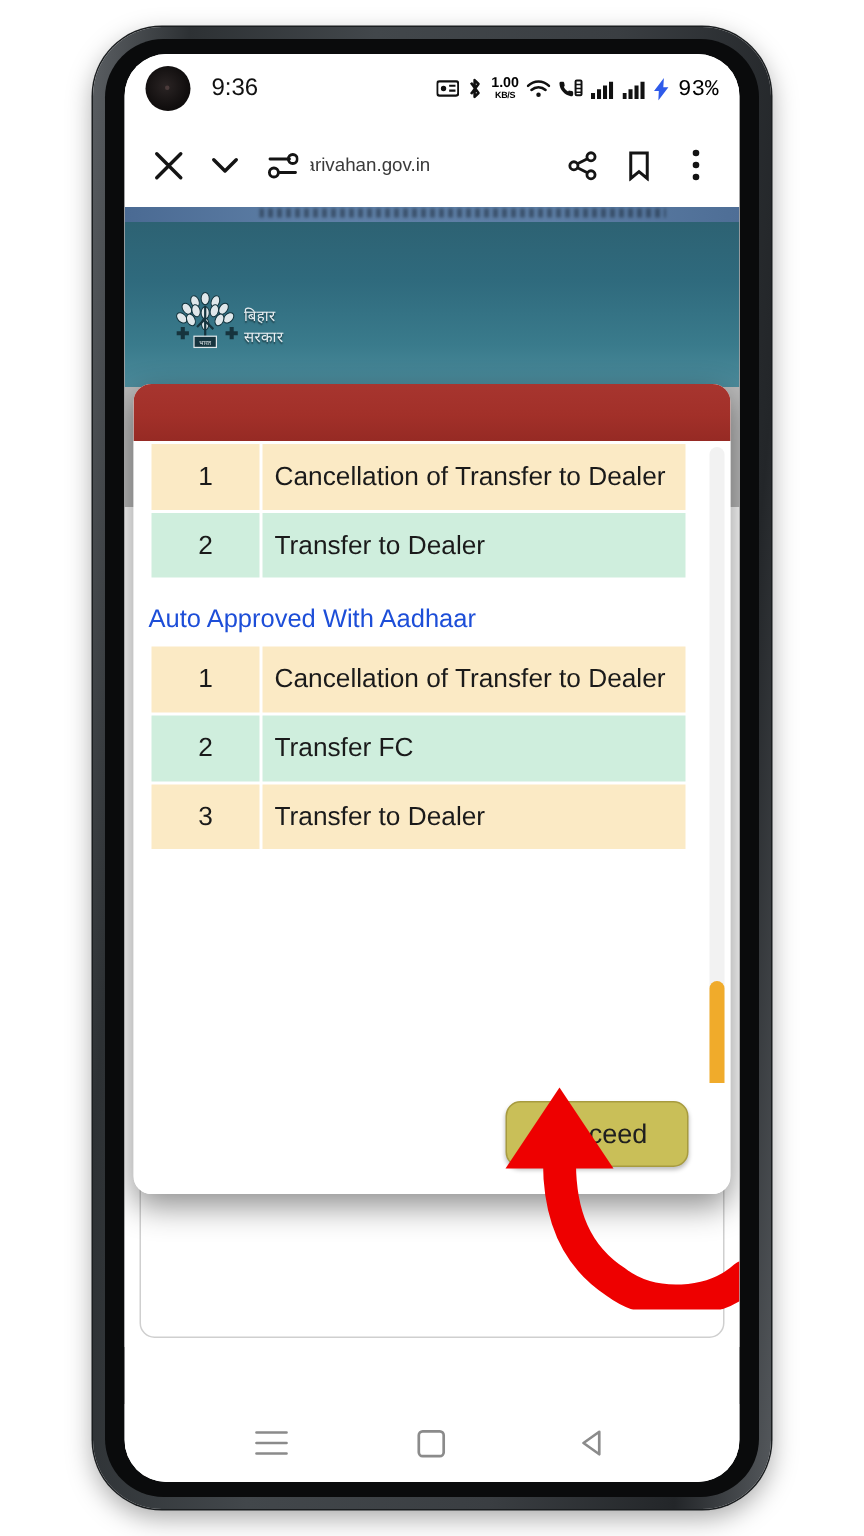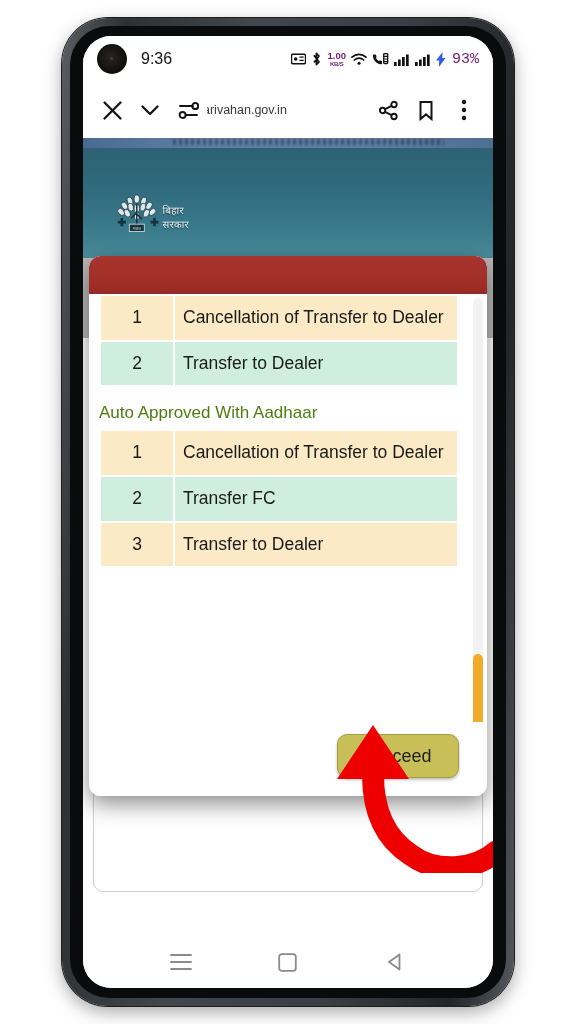--- a/index.html
+++ b/index.html
@@ -77,21 +77,21 @@
     margin-left: 14px;
     font-size: 16px;
     color: #121212;
     font-weight: 400;
   }
   #status-icons {
     margin-left: auto;
     display: flex;
     align-items: center;
     gap: 5px;
-    color: #701a75;
+    color: #000000;
   }
   .si { display:flex; align-items:center; justify-content:center; }
   .net-rate {
     display:flex; flex-direction:column; align-items:center;
     line-height:1; font-weight:700;
   }
   .net-rate .v { font-size: 9.5px; }
   .net-rate .u { font-size: 6px; letter-spacing:-.2px; }
   #battery-pct { font-size: 15px; font-weight: 500; margin-left:1px;font-family:Liberation Mono, monospace;}
   .bolt { color:#2f5bea; font-size:15px; font-weight:700; }
@@ -229,21 +229,21 @@
     border-radius:5px;
   }
   #modal-scroll-thumb {
     position:absolute; right:4px;
     top: 360px; height: 140px;
     width:10px;
     background:#f0ab2b;
     border-radius:5px;
   }
   .sec-heading {
-    color:#4d7c0f;
+    color:#1d4ed8;
     font-size:17px;
     padding: 16px 0 6px 10px;
   }
   table.opt-table {
     width: 360px;
     margin-left: 10px;
     border-collapse: separate;
     border-spacing: 2px;
     table-layout: fixed;
   }

